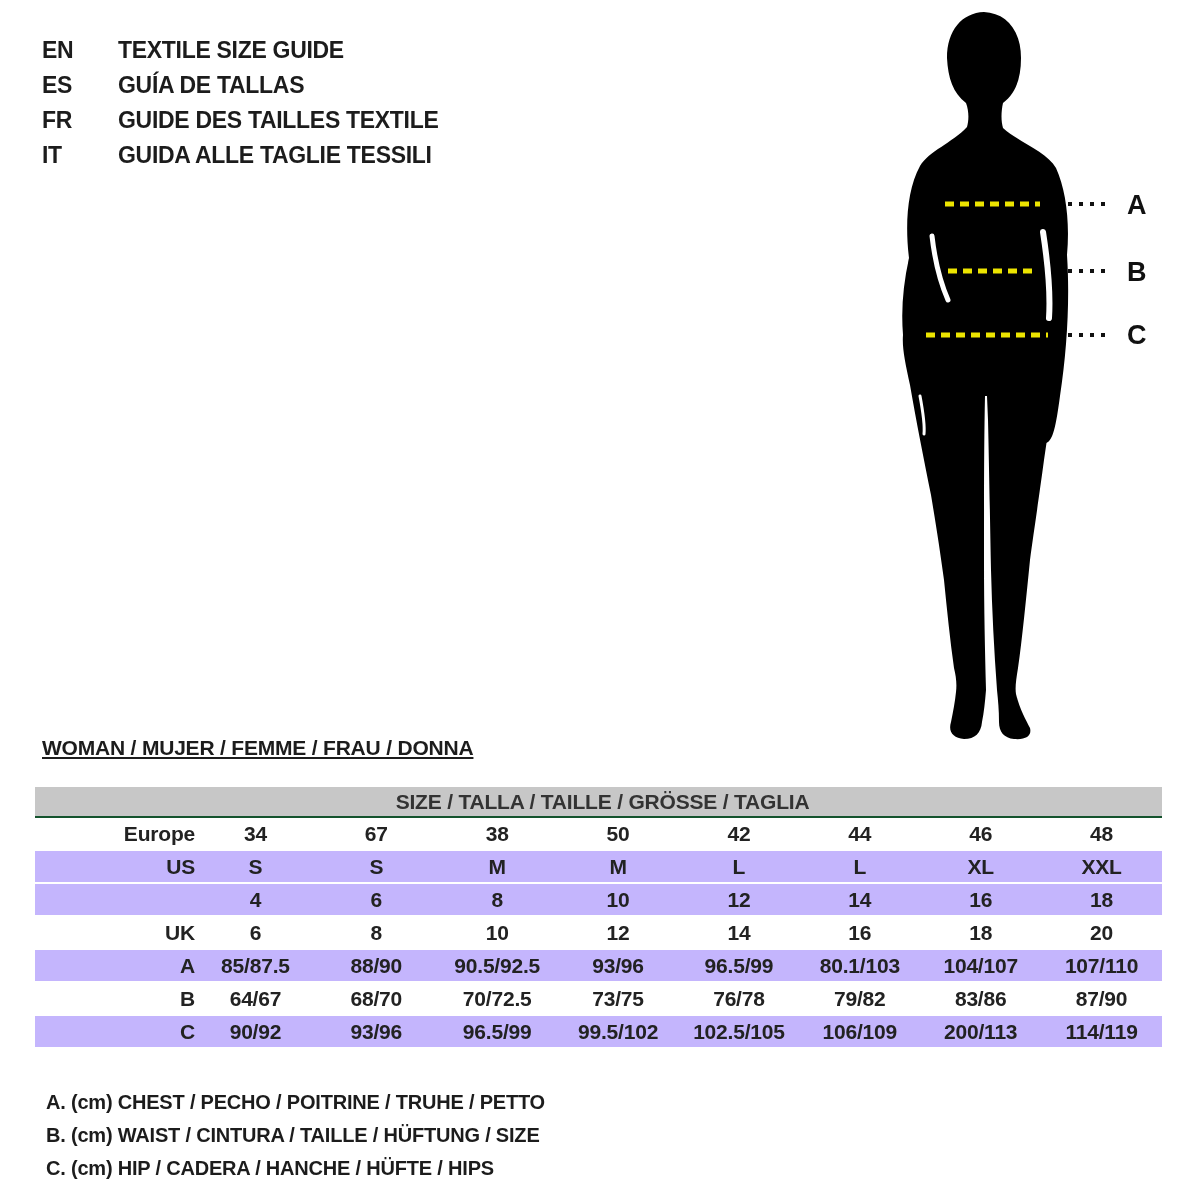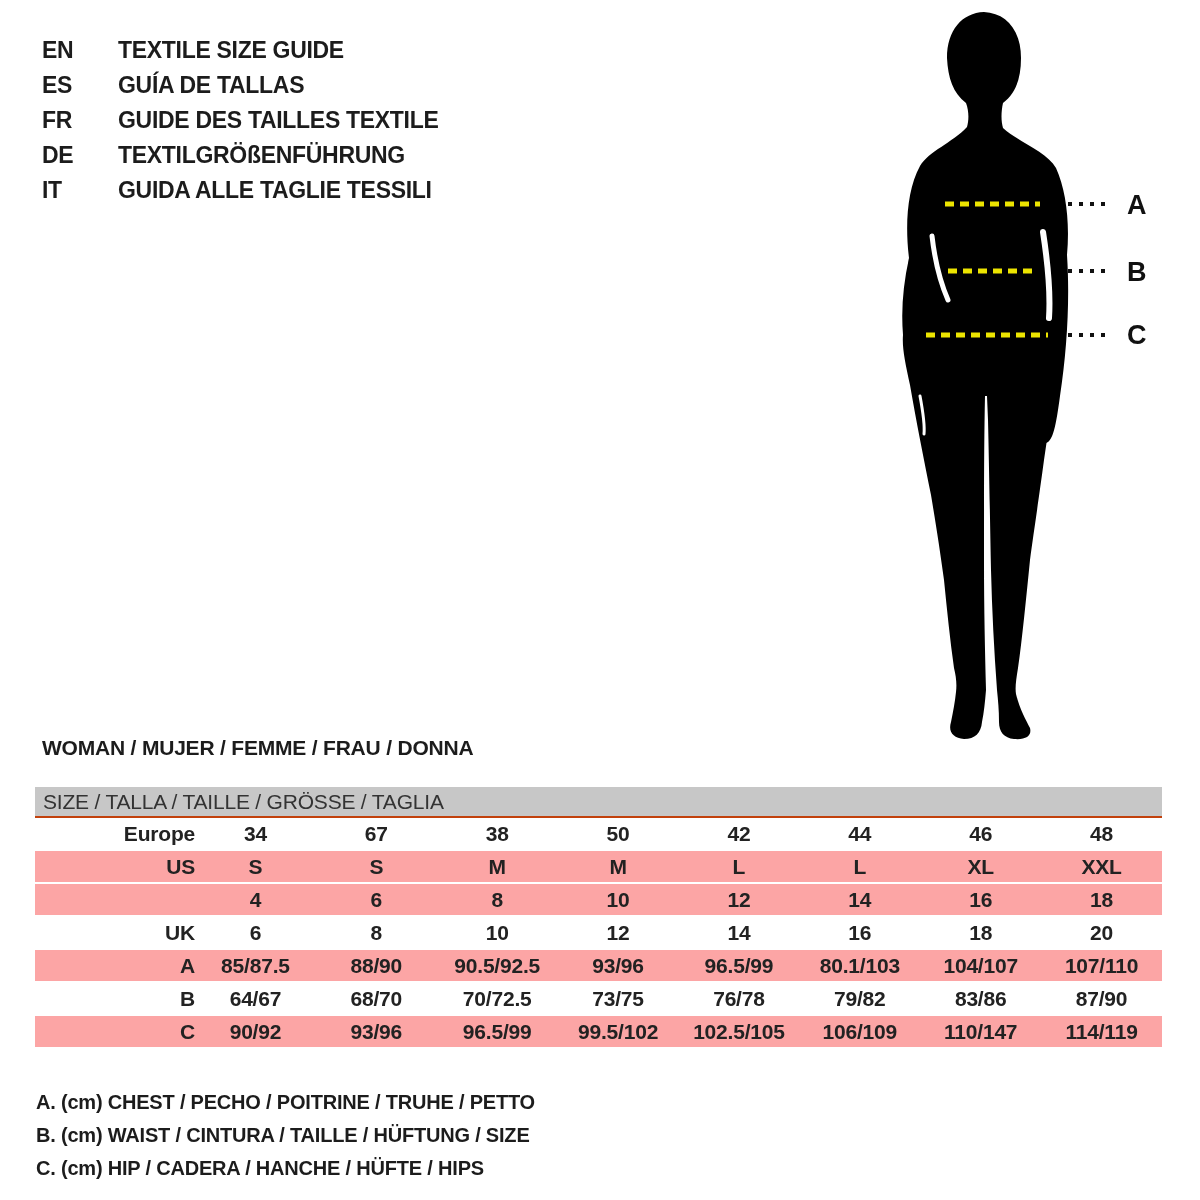--- a/index.html
+++ b/index.html
@@ -46,59 +46,60 @@
   }
 
   
   .section-title {
     position: absolute;
     left: 42px;
     top: 736px;
     font-size: 21px;
     font-weight: bold;
     letter-spacing: -0.2px;
+    text-decoration: underline;
   }
 
   
   .size-table {
     position: absolute;
     left: 35px;
     top: 787px;
     width: 1127px;
     border-collapse: collapse;
     table-layout: fixed;
     font-size: 21px;
     font-weight: bold;
     letter-spacing: -0.2px;
     color: #222;
   }
   .size-table thead th {
     background: #c7c7c7;
-    border-bottom: 2px solid #c2410c;
+    border-bottom: 2px solid #14532d;
     height: 29px;
-    text-align: left;
+    text-align: center;
     padding: 0 0 0 8px;
     font-size: 21px;
-    font-weight: normal;
+    font-weight: bold;
     color: #333;
   }
   .size-table tbody td {
     height: 31px;
     text-align: center;
     padding: 0;
     vertical-align: middle;
   }
   .size-table tbody tr { border-top: 2px solid #ffffff; }
-  .size-table tbody tr.shade td { background: #fca5a5; }
+  .size-table tbody tr.shade td { background: #c4b5fd; }
   .size-table td.lbl { text-align: right; padding-left: 6px; }
 
   
   .legend {
     position: absolute;
-    left: 36px;
+    left: 46px;
     top: 1086px;
   }
   .legend-line {
     height: 33px;
     display: flex;
     align-items: center;
     font-size: 20px;
     font-weight: bold;
     letter-spacing: -0.2px;
     white-space: nowrap;
@@ -114,24 +115,20 @@
       <span class="lang-code">EN</span>
       <span class="lang-label">TEXTILE SIZE GUIDE</span>
     </div>
     <div class="lang-row">
       <span class="lang-code">ES</span>
       <span class="lang-label">GUÍA DE TALLAS</span>
     </div>
     <div class="lang-row">
       <span class="lang-code">FR</span>
       <span class="lang-label">GUIDE DES TAILLES TEXTILE</span>
-    </div>
-    <div class="lang-row">
-      <span class="lang-code">DE</span>
-      <span class="lang-label">TEXTILGRÖßENFÜHRUNG</span>
     </div>
     <div class="lang-row">
       <span class="lang-code">IT</span>
       <span class="lang-label">GUIDA ALLE TAGLIE TESSILI</span>
     </div>
   </div>
 
   <div class="figure-wrap">
     <svg width="320" height="760" viewBox="880 0 320 760" xmlns="http://www.w3.org/2000/svg">
 
@@ -296,21 +293,21 @@
         <td>87/90</td>
       </tr>
       <tr class="shade">
         <td class="lbl">C</td>
         <td>90/92</td>
         <td>93/96</td>
         <td>96.5/99</td>
         <td>99.5/102</td>
         <td>102.5/105</td>
         <td>106/109</td>
-        <td>110/147</td>
+        <td>200/113</td>
         <td>114/119</td>
       </tr>
     </tbody>
   </table>
 
   <div class="legend">
     <div class="legend-line">A. (cm) CHEST / PECHO / POITRINE / TRUHE / PETTO</div>
     <div class="legend-line">B. (cm) WAIST / CINTURA / TAILLE / HÜFTUNG / SIZE</div>
     <div class="legend-line">C. (cm) HIP / CADERA / HANCHE / HÜFTE / HIPS</div>
   </div>

